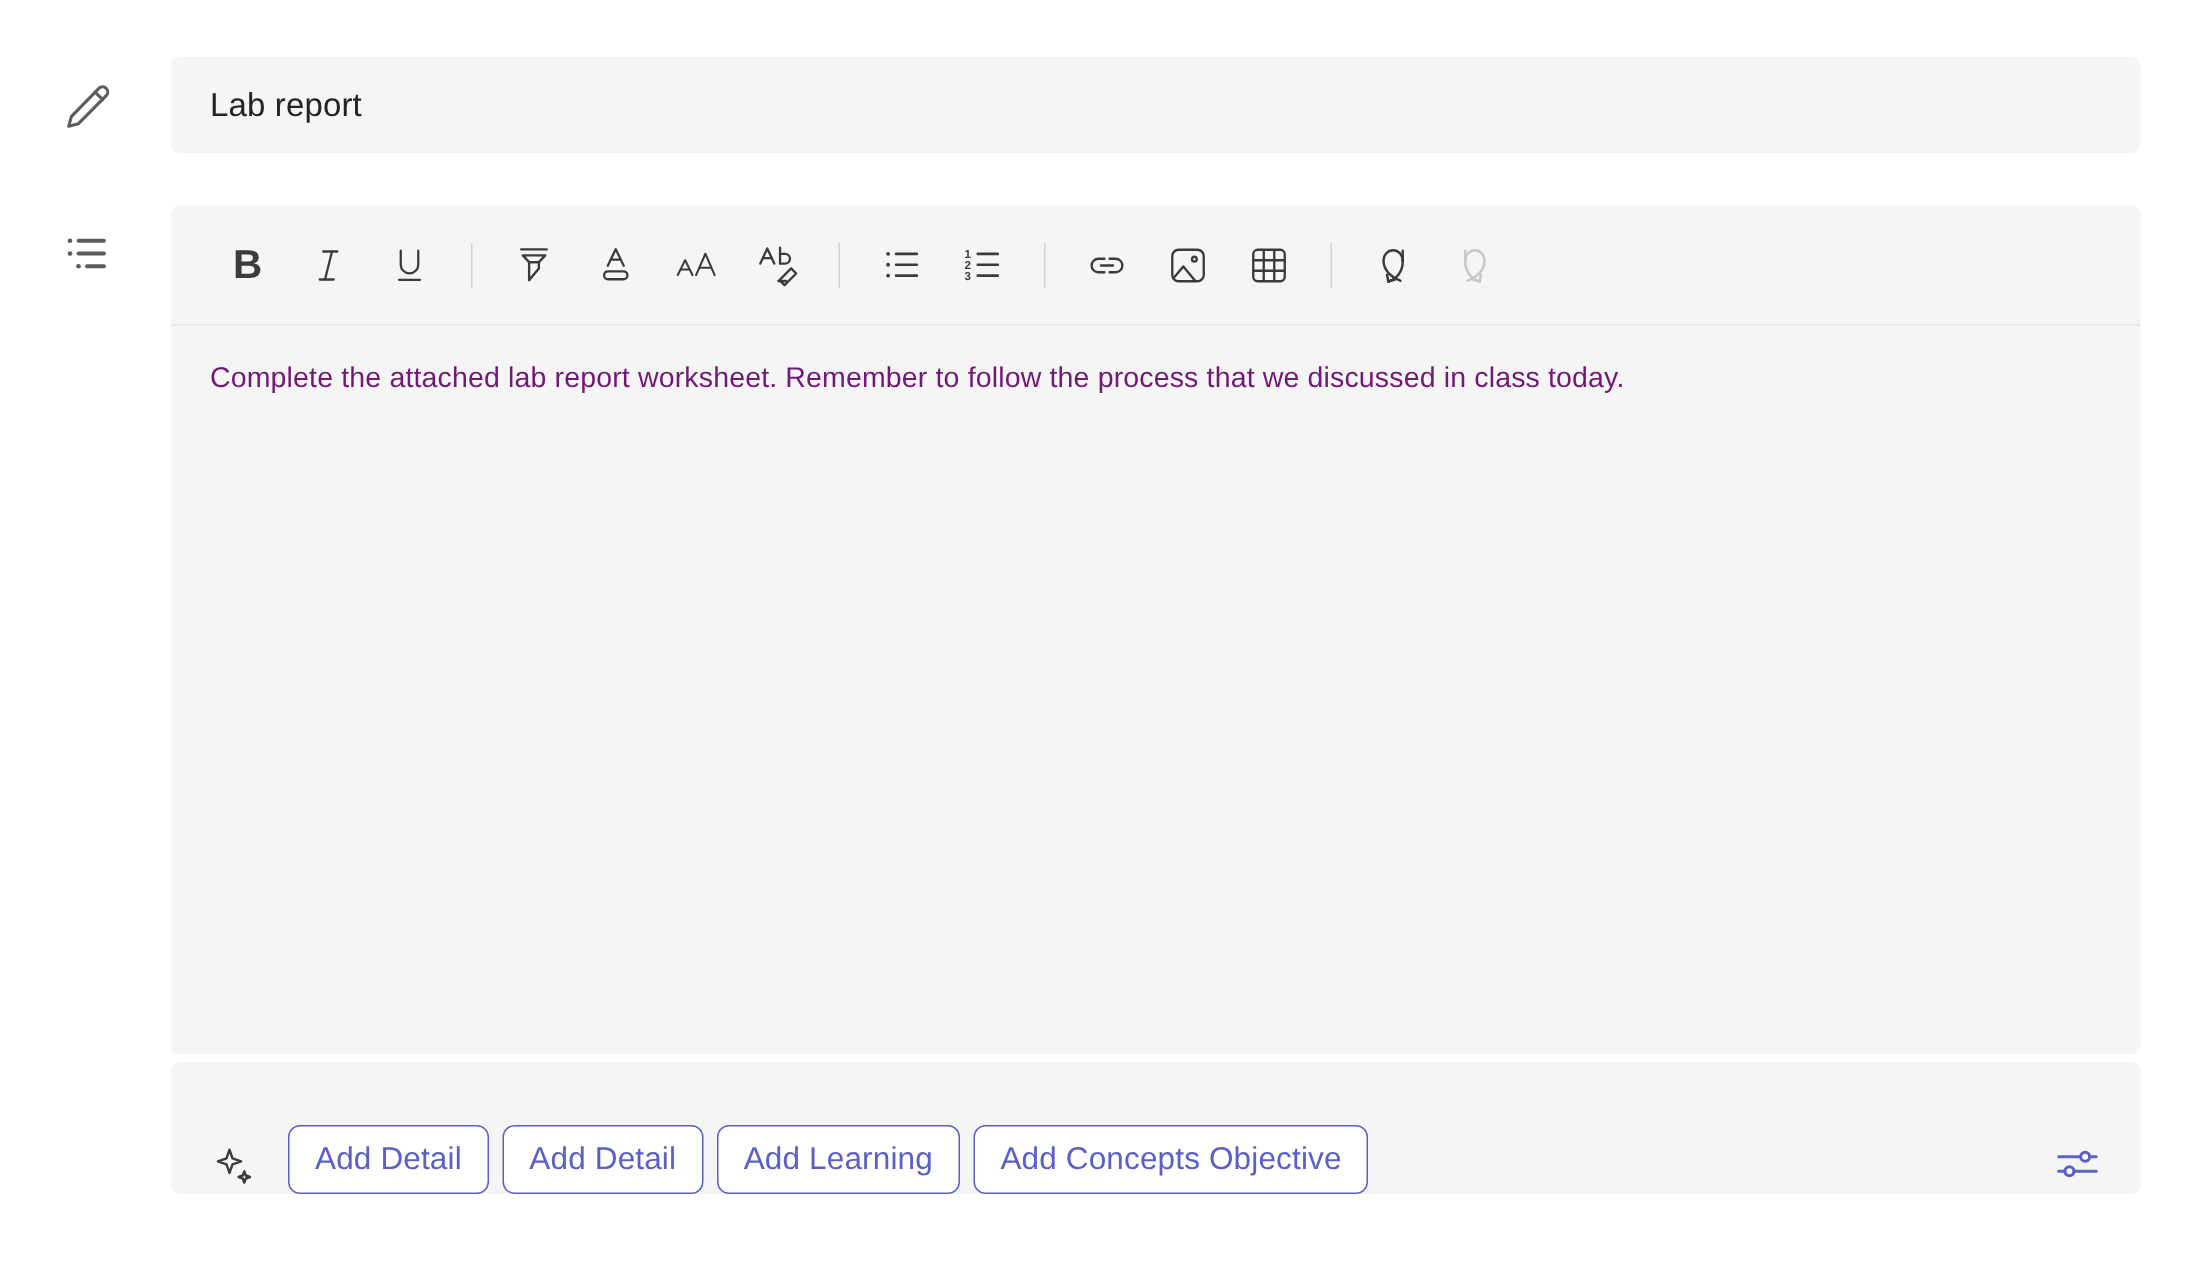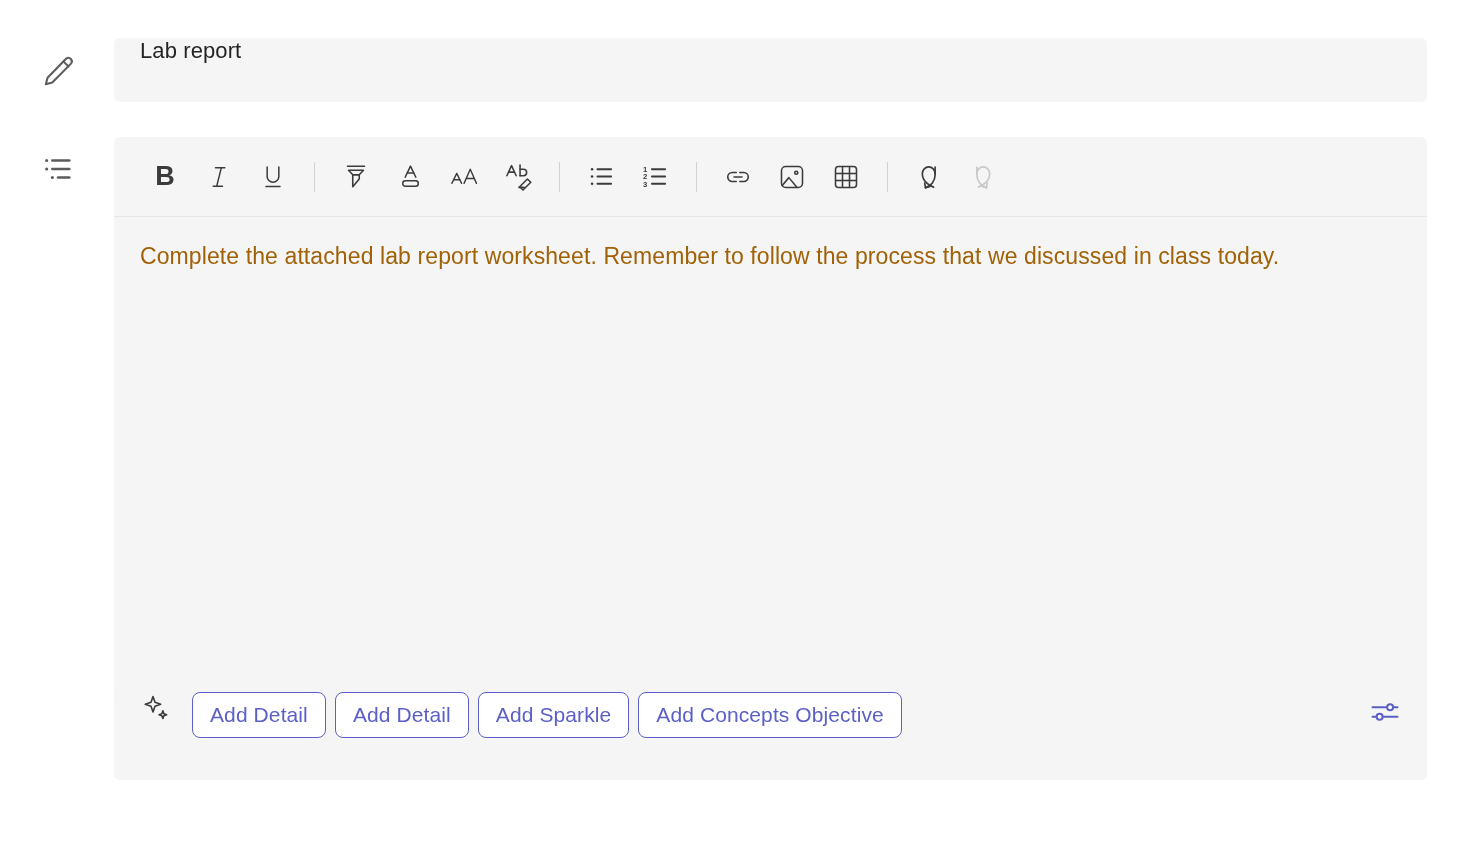--- a/index.html
+++ b/index.html
@@ -43,21 +43,21 @@
     background: #f5f5f5;
     border-radius: 6px;
     box-sizing: border-box;
   }
 
   
   #title-field {
     top: 38px;
     height: 64px;
     display: flex;
-    align-items: flex-start;
+    align-items: center;
     padding: 0 26px;
   }
   #title-text {
     font-size: 22px;
     color: #242424;
     letter-spacing: .1px;
   }
 
   
   #editor-panel {
@@ -105,33 +105,33 @@
     font-family: "Liberation Sans", sans-serif;
   }
 
   
   #editor-body {
     flex: 1;
     padding: 20px 28px 0 26px;
     box-sizing: border-box;
   }
   #editor-text {
-    font-size: 23px;
+    font-size: 19px;
     line-height: 1.72;
-    color: #a16207;
+    color: #701a75;
     max-width: 1230px;
     letter-spacing: .1px;
   }
 
   
   #chipbar-panel {
-    top: 692px;
+    top: 708px;
     height: 88px;
     display: flex;
-    align-items: flex-start;
+    align-items: flex-end;
     padding: 0 22px 0 26px;
     box-sizing: border-box;
   }
   #sparkle-icon {
     width: 34px;
     height: 34px;
     flex: 0 0 auto;
     margin-right: 18px;
     display: flex;
     align-items: center;
@@ -345,21 +345,21 @@
   <div id="sparkle-icon">
     <svg width="32" height="32" viewBox="0 0 24 24" fill="none" stroke="#3b3b3b" stroke-width="1.2" stroke-linejoin="round">
       <path d="M9 2.6l1.5 4.3 4.3 1.5-4.3 1.5L9 14.2l-1.5-4.3L3.2 8.4l4.3-1.5z"></path>
       <path d="M16.4 13.4l.75 2.1 2.1.75-2.1.75-.75 2.1-.75-2.1-2.1-.75 2.1-.75z"></path>
     </svg>
   </div>
 
   <div id="chip-list">
     <button class="chip">Add Detail</button>
     <button class="chip">Add Detail</button>
-    <button class="chip">Add Sparkle</button>
+    <button class="chip">Add Learning</button>
     <button class="chip">Add Concepts Objective</button>
   </div>
 
   <div id="settings-icon">
     <svg width="34" height="34" viewBox="0 0 24 24" fill="none" stroke="#5b5fc7" stroke-width="1.45" stroke-linecap="round">
       <line x1="3.2" y1="8.6" x2="13" y2="8.6"></line>
       <circle cx="15.6" cy="8.6" r="2.1" fill="#ffffff"></circle>
       <line x1="18.4" y1="8.6" x2="20.8" y2="8.6"></line>
       <line x1="3.2" y1="15.4" x2="5.6" y2="15.4"></line>
       <circle cx="8.2" cy="15.4" r="2.1" fill="#ffffff"></circle>

